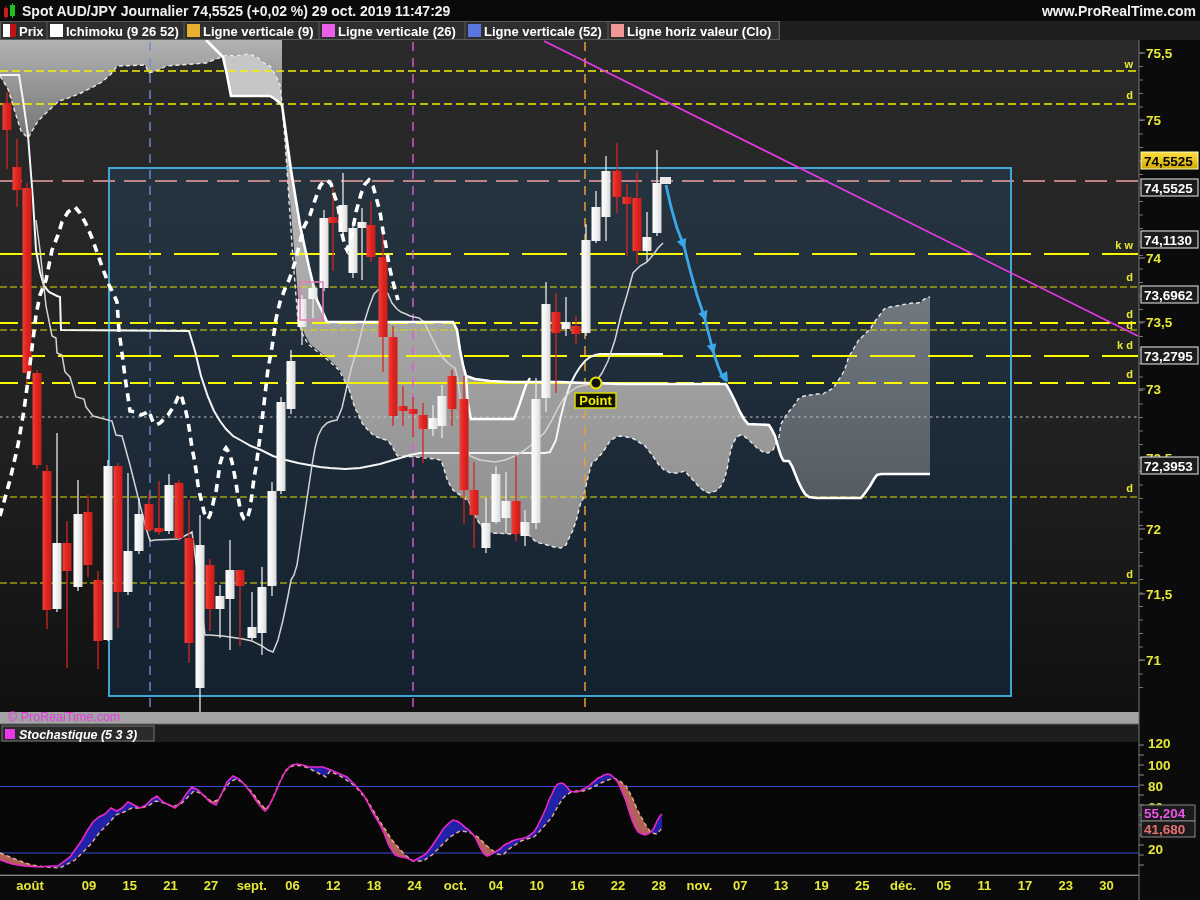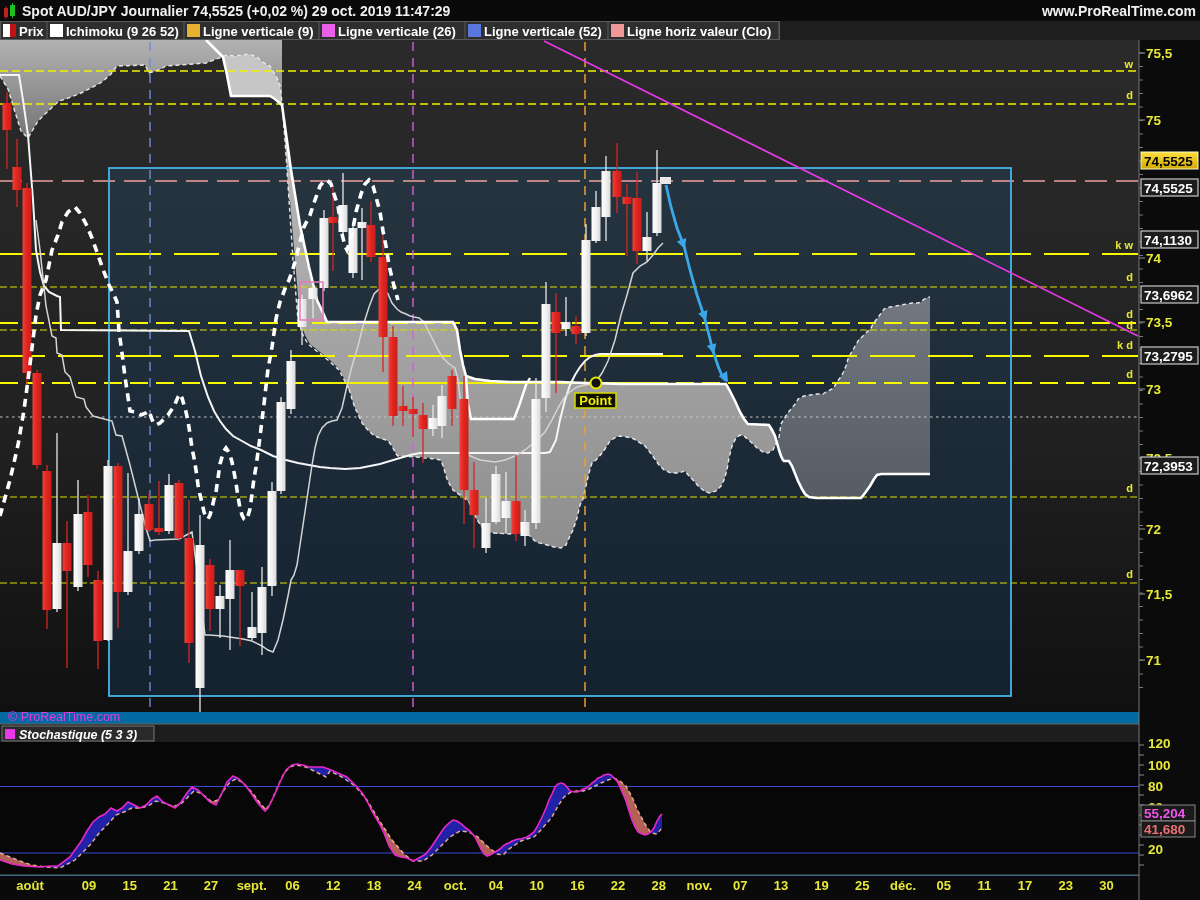--- a/index.html
+++ b/index.html
@@ -1,16 +1,16 @@
 <!DOCTYPE html>
 <html><head><meta charset="utf-8">
 <style>
 html,body{margin:0;padding:0;background:#000;}
 *{font-family:"Liberation Sans",sans-serif;}
-#wrap{position:relative;width:1200px;height:900px;overflow:hidden;background:#0369a1;}
+#wrap{position:relative;width:1200px;height:900px;overflow:hidden;background:#a3a3a3;}
 </style></head>
 <body>
 <div id="wrap">
 <svg width="1200" height="900" viewBox="0 0 1200 900">
 <rect x="0" y="0" width="1200" height="22" fill="#0a0a0a"></rect>
 <rect x="4" y="8" width="4" height="9" fill="#c02020"></rect>
 <line x1="6" y1="6" x2="6" y2="19" stroke="#c02020" stroke-width="1"></line>
 <rect x="10" y="5" width="5" height="11" fill="#20c020"></rect>
 <line x1="12.5" y1="3" x2="12.5" y2="18" stroke="#20c020" stroke-width="1"></line>
 <text x="22" y="16" font-size="14" font-weight="bold" fill="#f0f0f0">Spot AUD/JPY Journalier 74,5525 (+0,02 %) 29 oct. 2019 11:47:29</text>

